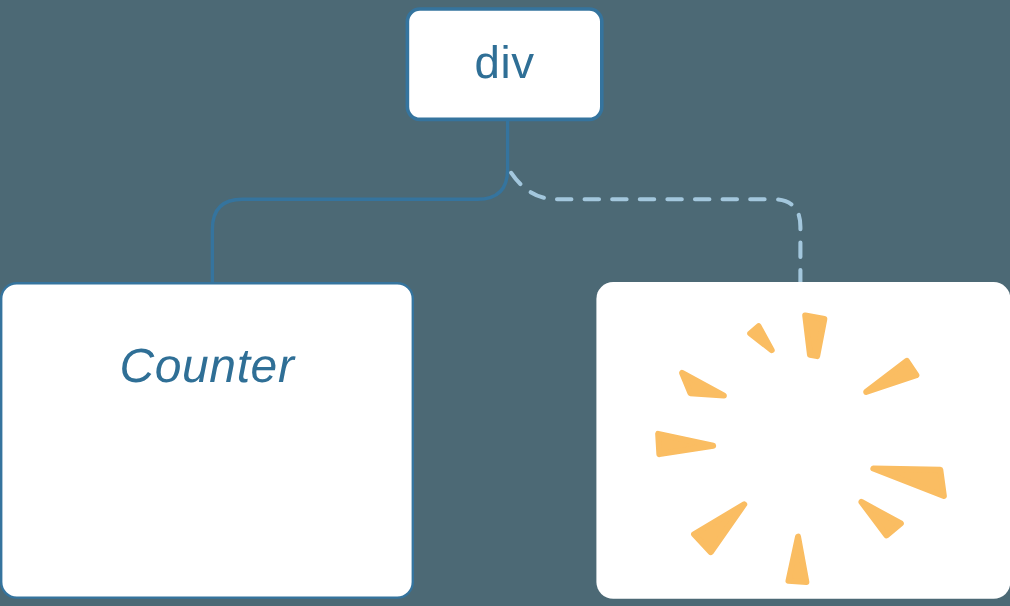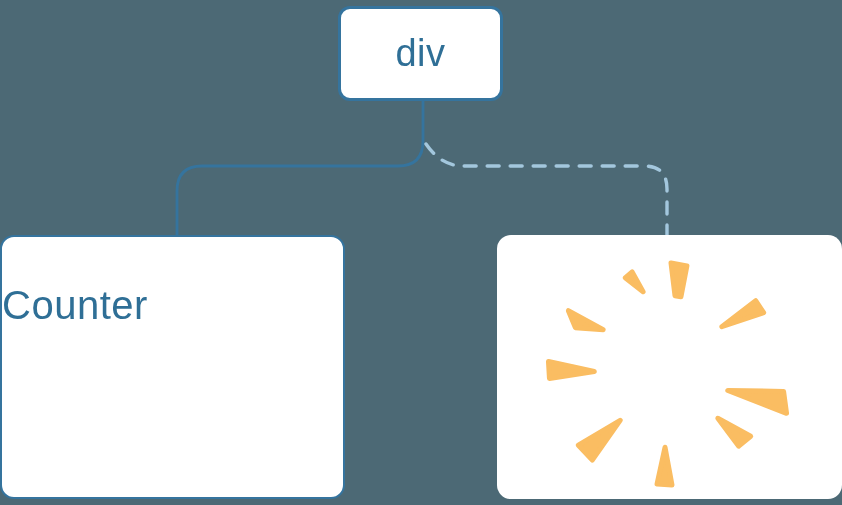--- a/index.html
+++ b/index.html
@@ -46,23 +46,23 @@
   .card-counter{
     left:0px;width:345px;
     border:2.5px solid var(--node-border-blue);
   }
   .card-removed{
     left:497px;width:345px;
   }
 
   .counter-title{
     position:absolute;left:0;top:46px;width:100%;
-    text-align:left;
+    text-align:center;
     color:var(--node-text-blue);
-    font-size:40px;font-weight:500;letter-spacing:0.5px;
+    font-size:40px;font-weight:500;letter-spacing:0.5px;font-style:italic;
   }
 
   .state-pill{
     position:absolute;left:37px;top:119px;width:267px;height:101px;
     border:2.5px solid var(--state-purple);
     border-radius:51px;
     box-sizing:border-box;
     display:flex;align-items:stretch;
     overflow:hidden;
   }

